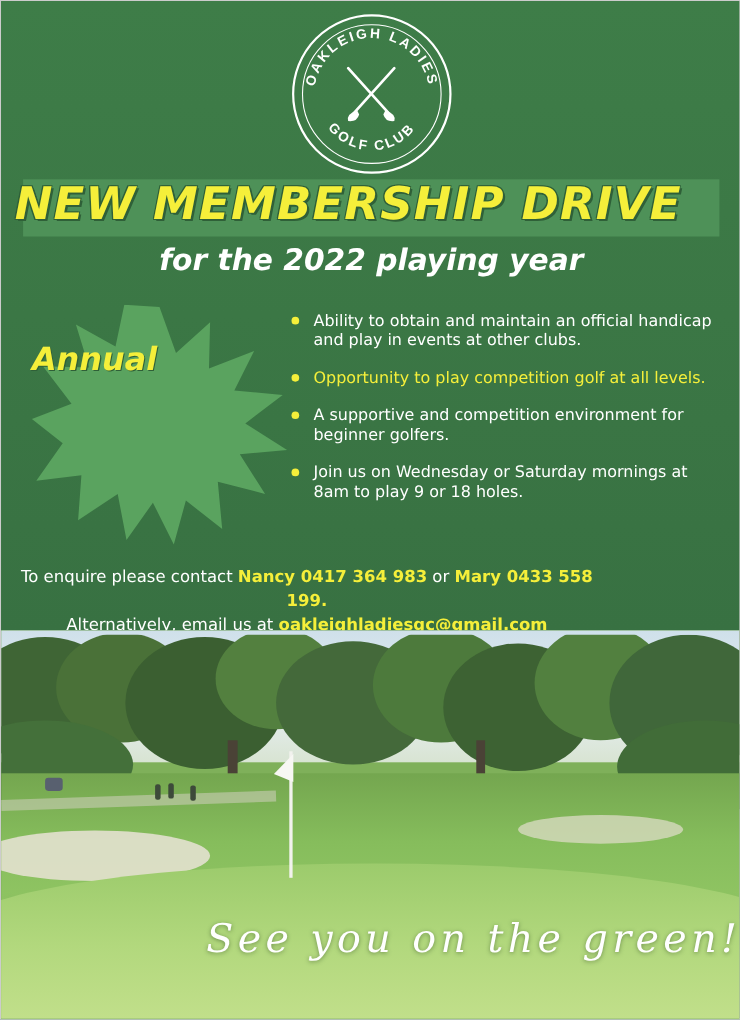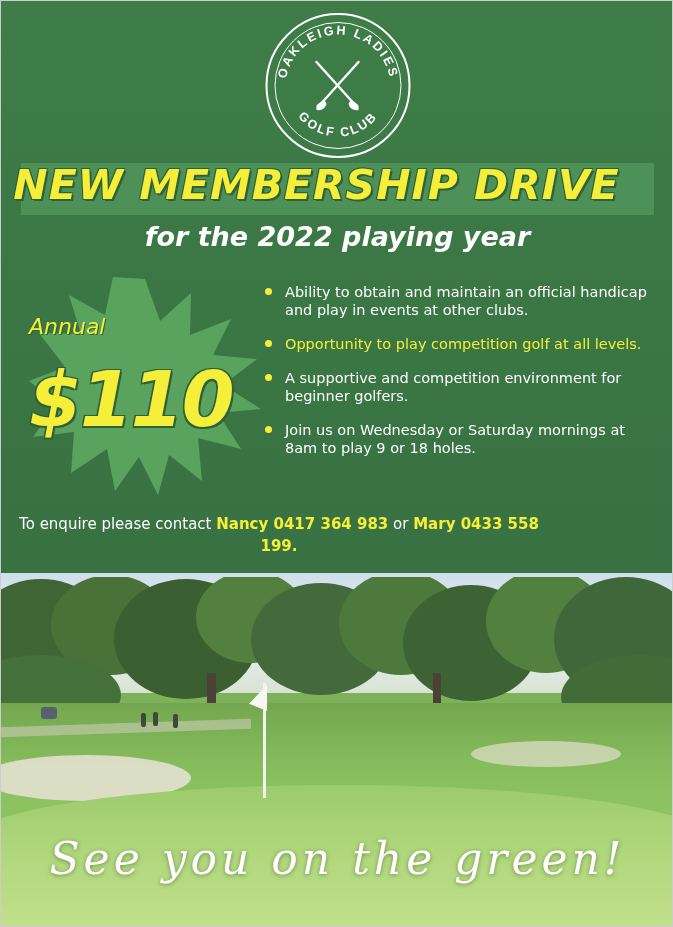--- a/index.html
+++ b/index.html
@@ -118,22 +118,22 @@
     position: absolute;
     left: 0; top: 0;
     width: 232px; height: 220px;
   }
   .burst-annual {
     position: absolute;
     left: 0; top: 38px;
     width: 232px;
     color: #f5ef3a;
     font-family: "DejaVu Sans", sans-serif;
-    font-size: 22px;
-    font-weight: normal;
+    font-size: 29px;
+    font-weight: bold;
     font-style: italic;
     line-height: 23px;
     text-shadow: 1px 1px 0 #2f6038;
   }
   .burst-price {
     position: absolute;
     left: 0; top: 78px;
     width: 232px;
     color: #f5ef3a;
     font-family: "DejaVu Sans", sans-serif;
@@ -286,25 +286,25 @@
     width: 673px; height: 40px;
     background: rgba(60,100,50,0.18);
     filter: blur(7px);
   }
 
   .tagline {
     position: absolute;
     left: 0;
     top: 832px;
     width: 673px;
-    text-align: center;
+    text-align: right;
     color: #ffffff;
     font-family: "DejaVu Serif", serif;
     font-style: italic;
-    font-size: 44px;
+    font-size: 36px;
     letter-spacing: 4px;
     text-shadow: 0 1px 4px rgba(40,70,30,0.5);
   }
 </style>
 </head>
 <body>
 
 <div class="poster">
 
   <div class="top-area">
@@ -338,21 +338,20 @@
     <div class="headline">NEW MEMBERSHIP DRIVE</div>
     <div class="subhead">for the 2022 playing year</div>
 
     <div class="burst-wrap">
       <svg class="burst-svg" viewBox="0 0 232 220">
         <polygon fill="#5aa35f" points="116,2 131,44 162,16 161,58 202,42 184,78 228,82 194,108 232,132 189,136 212,172 169,161 173,204 140,178 129,218 110,180 86,214 78,172 42,196 45,155 4,160 28,126 0,104 36,90 10,56 52,57 40,18 76,38 84,0"></polygon>
       </svg>
       <div class="burst-annual">
         <span>Annual</span><br>
       </div>
-      <div class="burst-price">$110</div>
     </div>
 
     <div class="bullets">
       <div class="bullet">
         <span class="dot"></span>
         <span>Ability to obtain and maintain an official handicap and play in events at other clubs.</span>
       </div>
       <div class="bullet yellow">
         <span class="dot"></span>
         <span>Opportunity to play competition golf at all levels.</span>
@@ -363,20 +362,23 @@
       </div>
       <div class="bullet">
         <span class="dot"></span>
         <span>Join us on Wednesday or Saturday mornings at 8am to play 9 or 18 holes.</span>
       </div>
     </div>
 
     <div class="contact">
       <div>
         <span>To enquire please contact </span><b>Nancy 0417 364 983</b><span> or </span><b>Mary 0433 558 199.</b>
+      </div>
+      <div>
+        <span>Alternatively, email us at </span><span class="email">oakleighladiesgc@gmail.com</span>
       </div>
     </div>
   </div>
 
   <div class="photo">
     <div class="sky"></div>
     <svg class="treeline" viewBox="0 0 673 180" preserveAspectRatio="none">
       <ellipse cx="40" cy="60" rx="70" ry="58" fill="#3f6535"></ellipse>
       <ellipse cx="110" cy="48" rx="60" ry="50" fill="#4a7138"></ellipse>
       <ellipse cx="185" cy="62" rx="72" ry="60" fill="#3b5f31"></ellipse>

